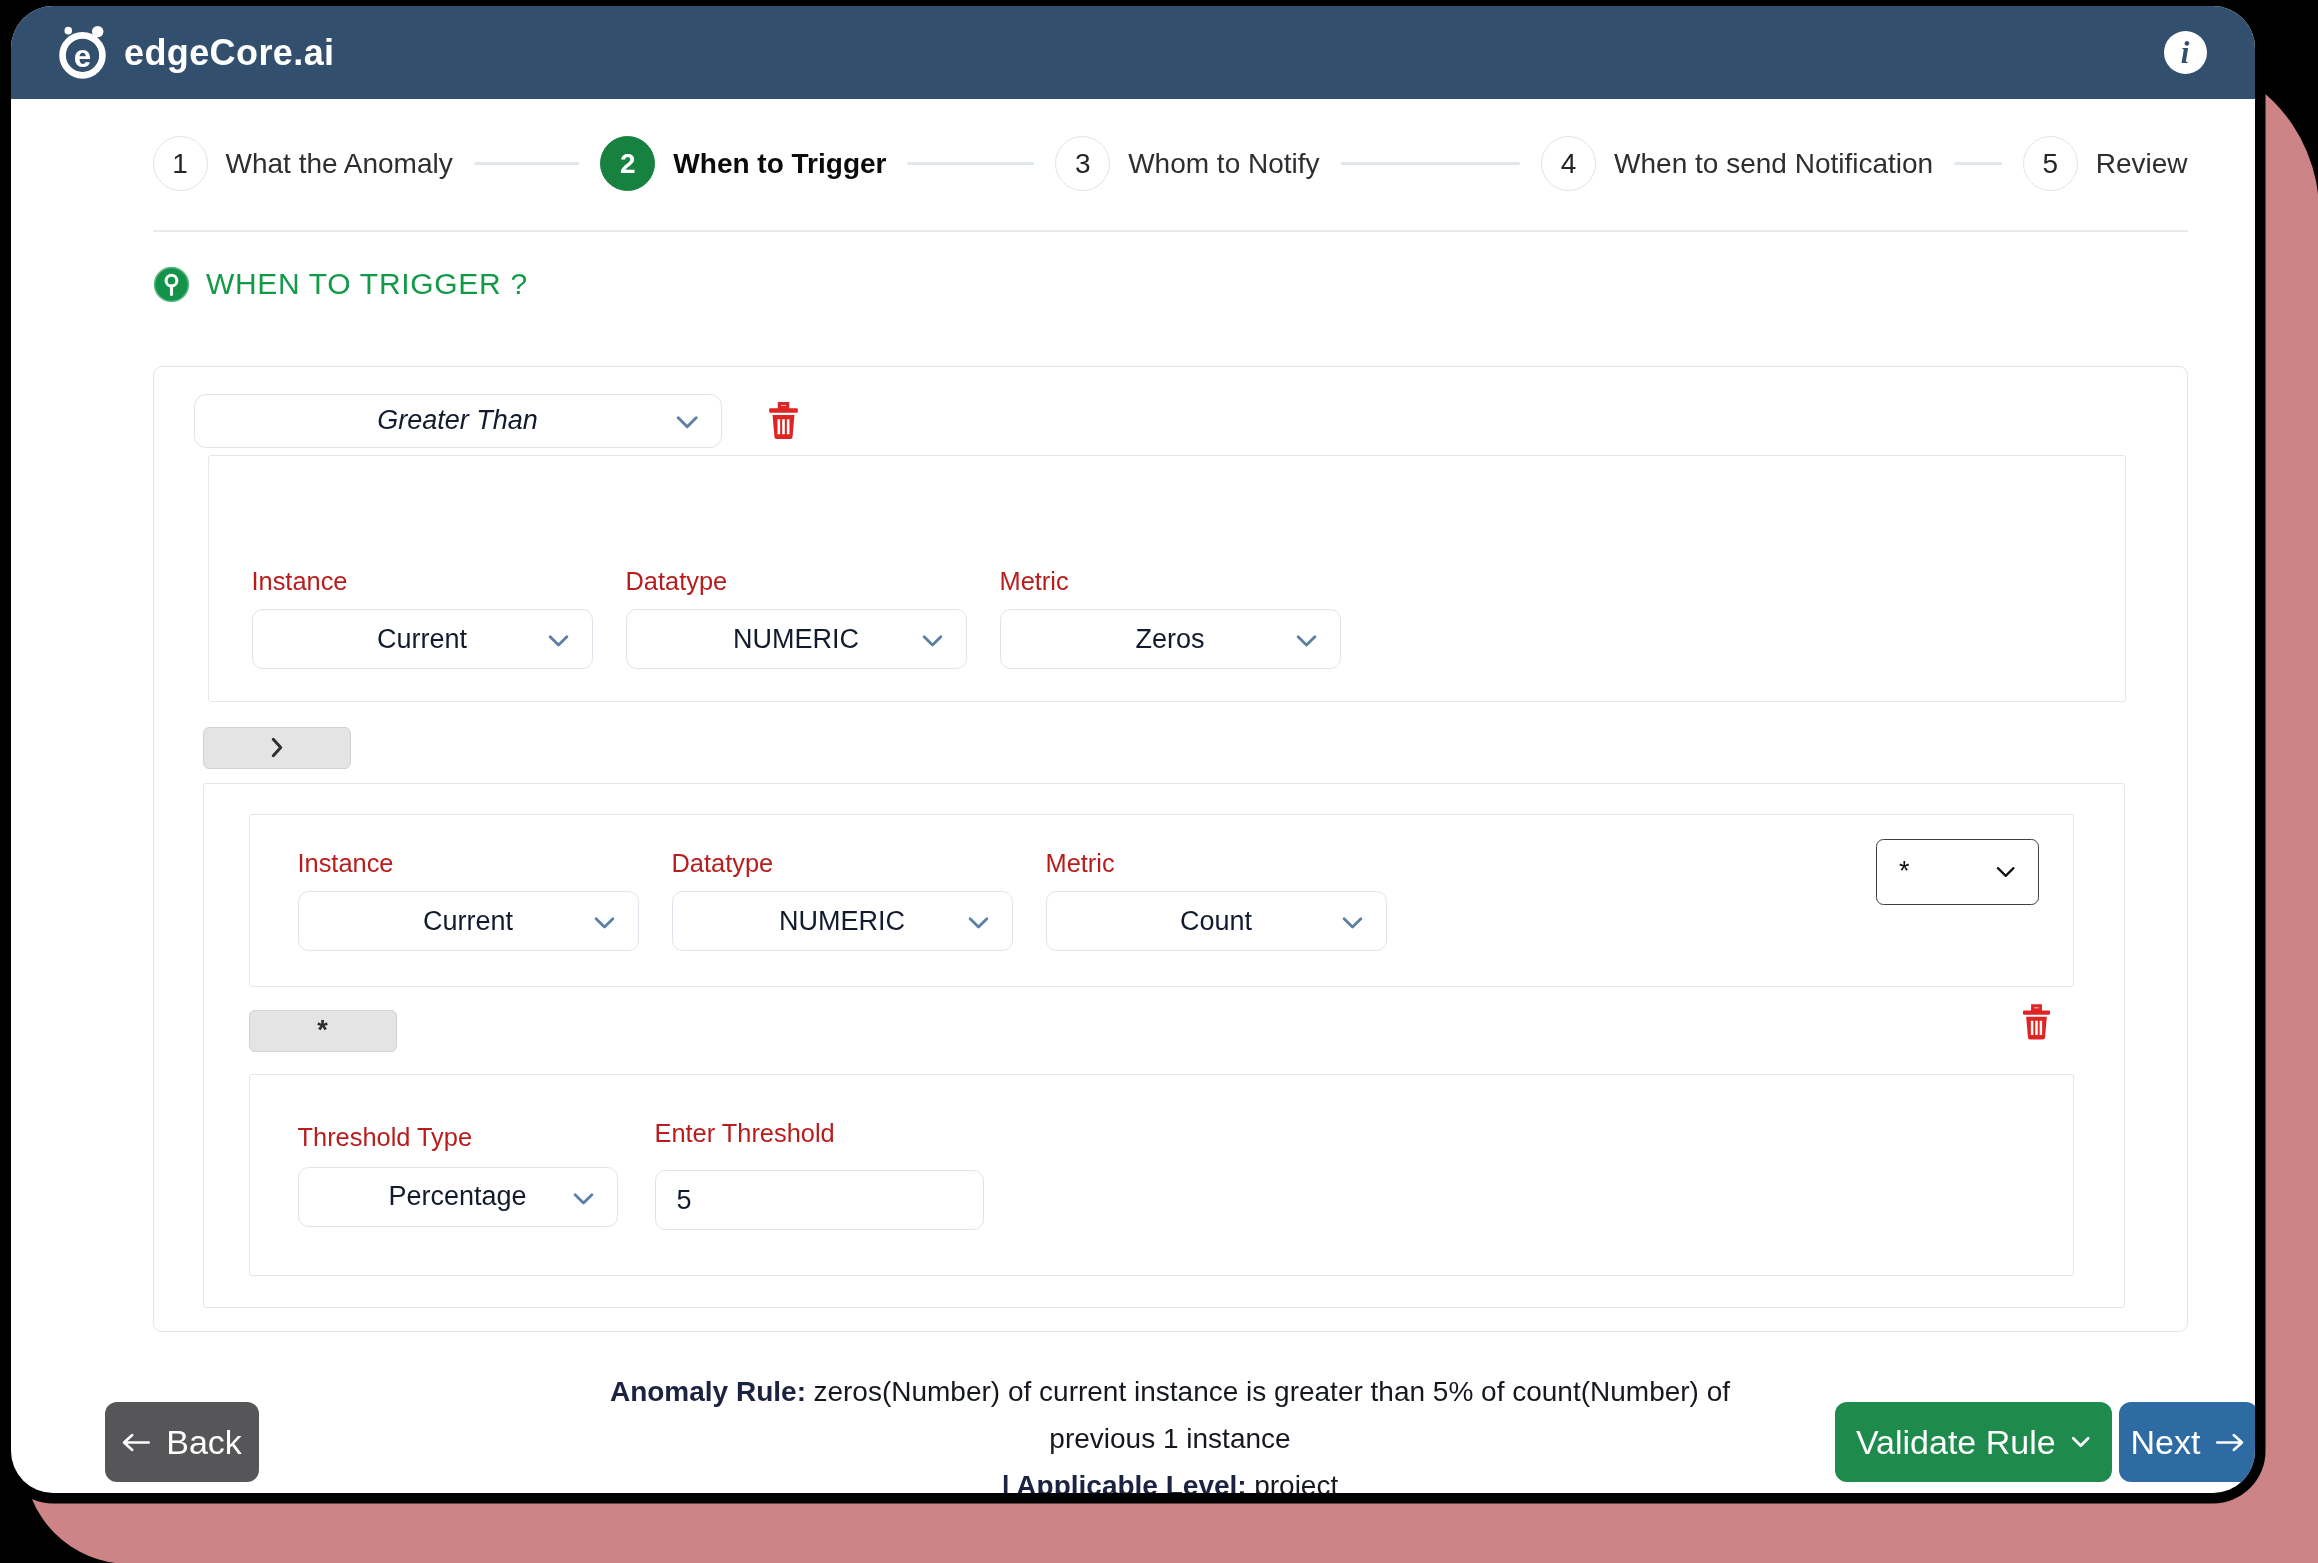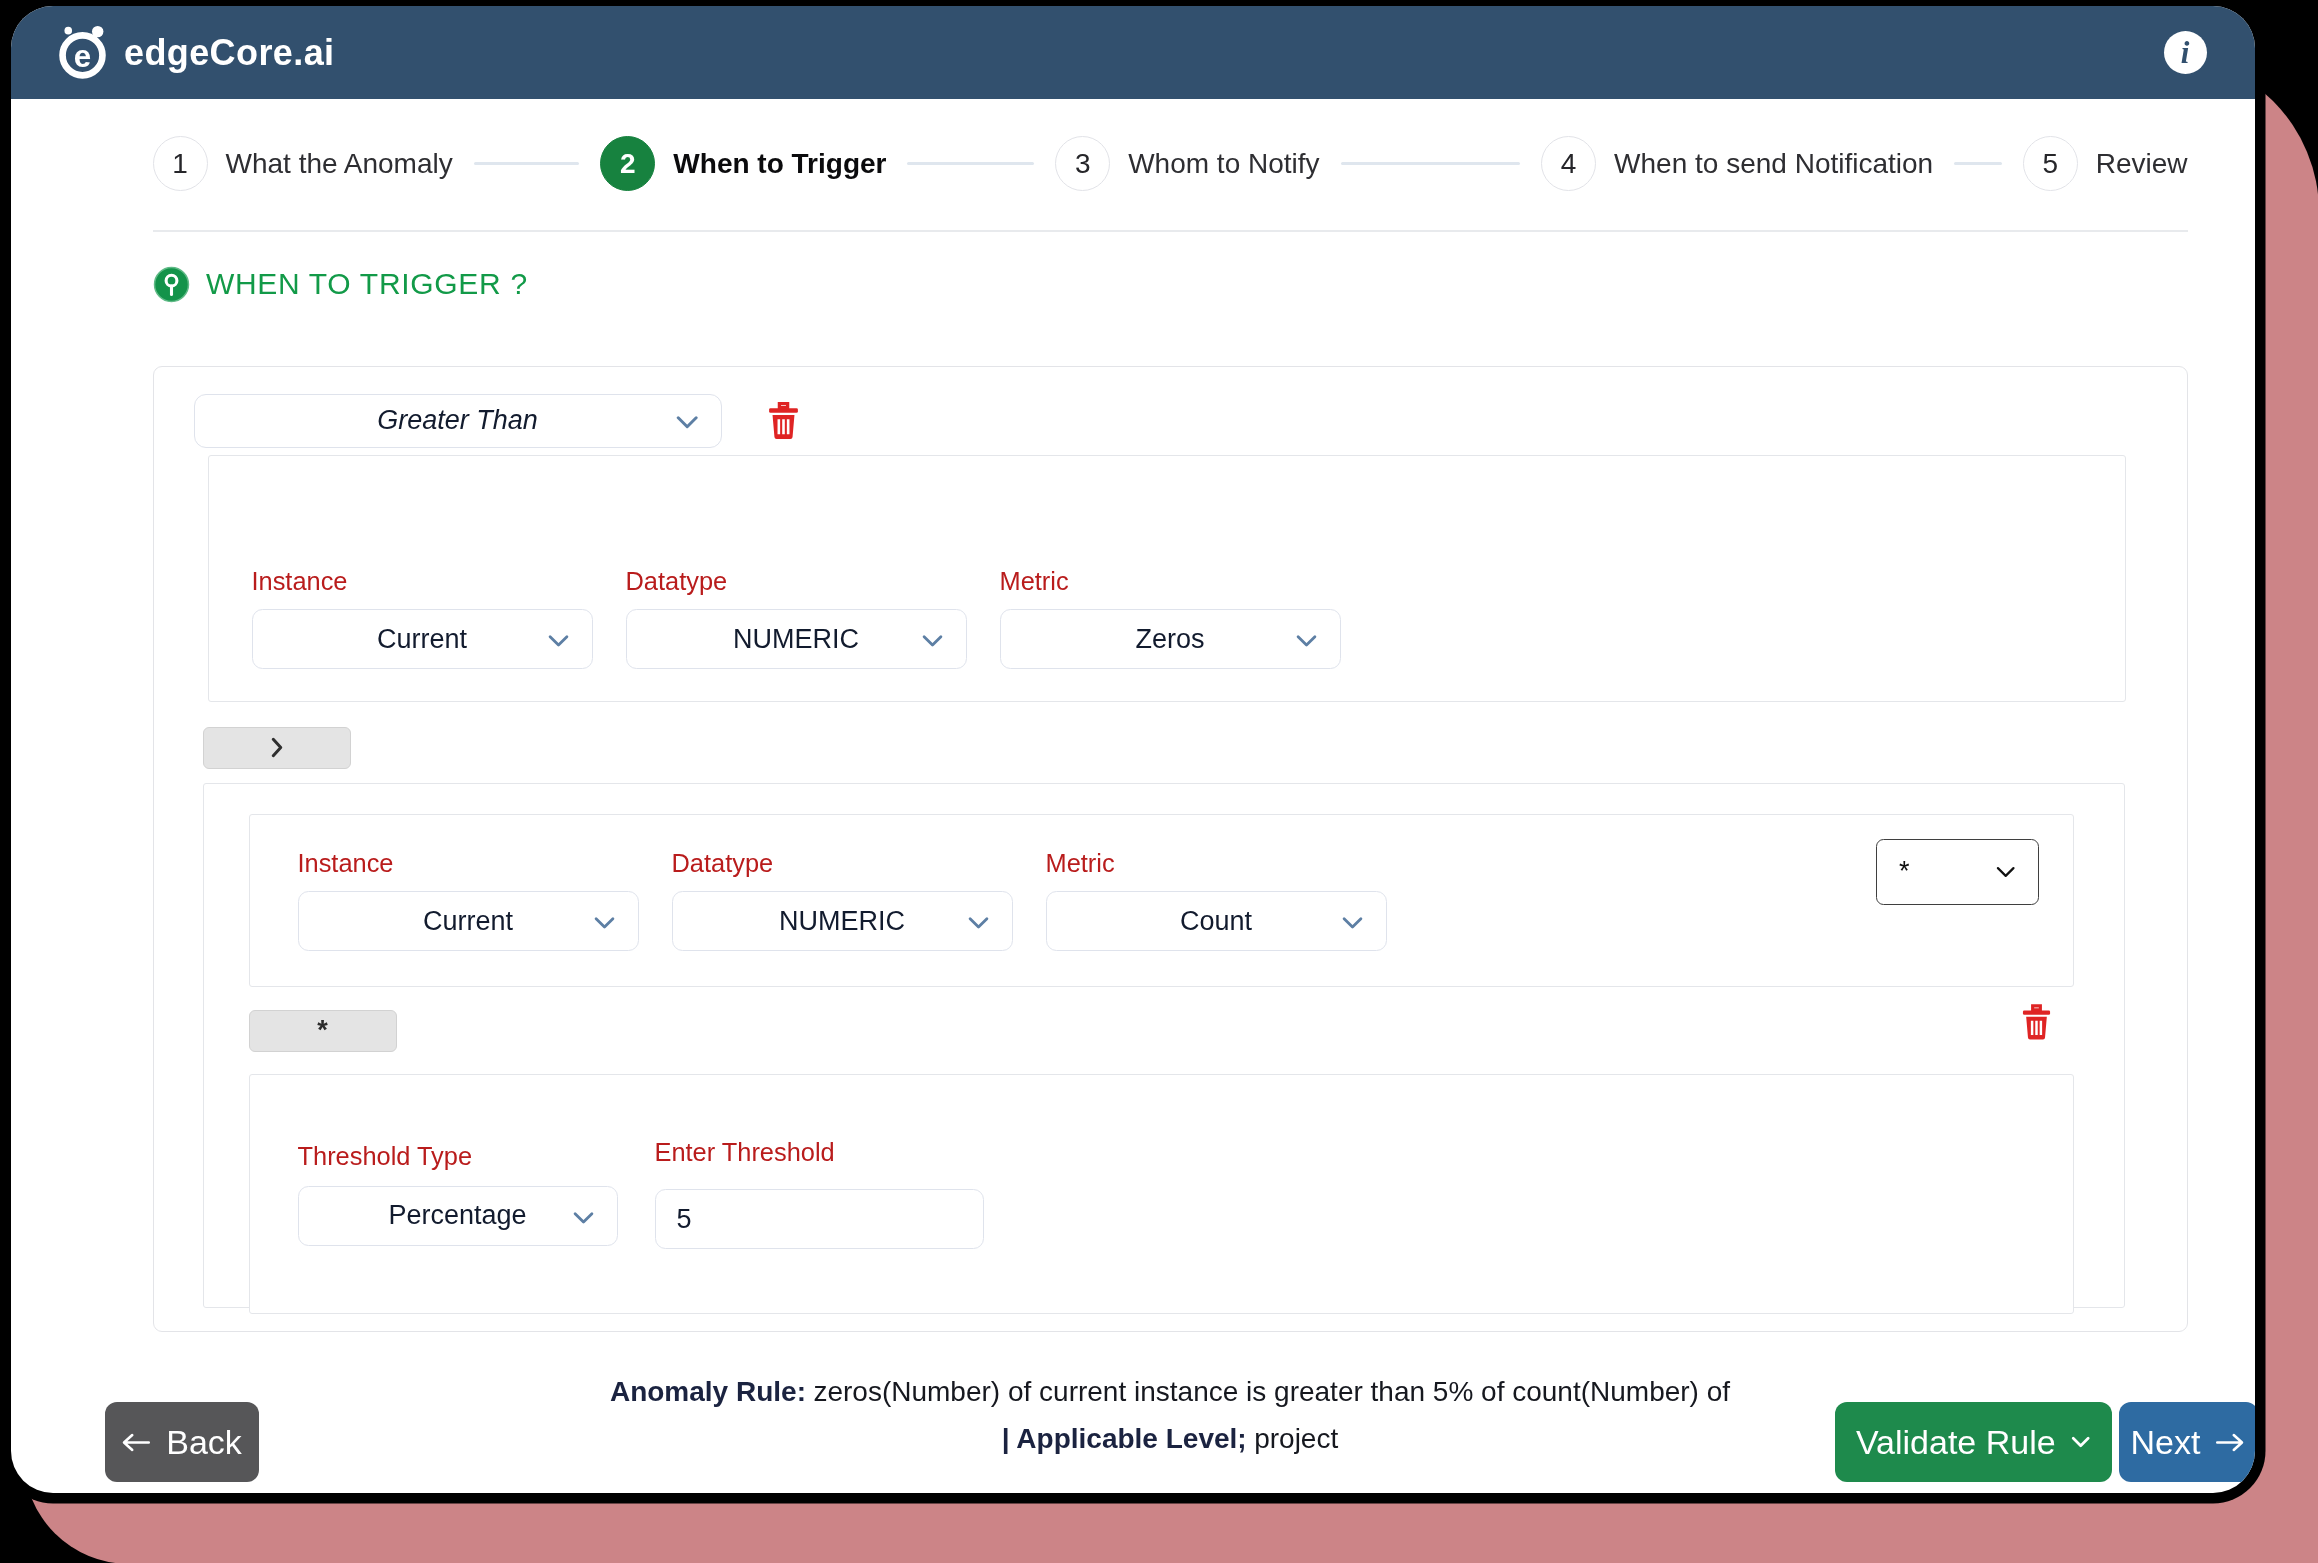--- a/index.html
+++ b/index.html
@@ -66,21 +66,21 @@
   .expand-btn { left:49px; top:360px; }
 
   .box-c { left:49px; top:416px; width:1922px; height:525px; }
   .box-d { left:45px; top:30px; width:1825px; height:173px; padding:34px 0 0 48px; }
   .wildcard-select { position:absolute; right:34px; top:24px; width:163px; height:66px;
     border:1.5px solid #3f3f3f; border-radius:7.5px; background:#fff; display:flex; align-items:center;
     padding:0 22.4px; font-size:27px; color:#111; cursor:pointer; }
   .wildcard-select .chev { margin-left:auto; }
   .star-btn { left:45px; top:226px; }
   .trash-2 { position:absolute; right:72px; top:220px; }
-  .box-e { left:45px; top:290px; width:1825px; height:240px; padding:0 0 0 48px;
+  .box-e { left:45px; top:290px; width:1825px; height:202px; padding:0 0 0 48px;
     display:flex; gap:37px; align-items:center; }
   .box-e .fg-label { margin-bottom:15px; }
   .box-e .fg.raised .fg-label { margin-bottom:22.4px; }
   .threshold-input { width:329px; height:60px; border:1.5px solid #dfe3ec; border-radius:10.5px;
     font-size:27px; color:#121b2e; padding:0 21px; outline:none; font-family:"Liberation Sans", sans-serif; }
 
   
   .summary { position:absolute; left:142px; right:67px; top:1362px; text-align:center;
     font-size:28px; color:#16181f; line-height:47px; }
   .summary b { color:#1b2340; margin-right:7.5px; }
@@ -293,20 +293,21 @@
             </div>
           </div>
         </div>
       </div>
     </div>
 
     <div class="summary">
       <div>
         <b>Anomaly Rule:</b><span>zeros(Number) of current instance is greater than 5% of count(Number) of</span>
       </div>
+      <div>previous 1 instance</div>
       <div>
         <b>| Applicable Level;</b><span>project</span>
       </div>
     </div>
 
     <button class="btn back-btn">
       <span style="display:flex;">
         <svg width="30" height="21" viewBox="0 0 40 28">
             <path d="M37 14 H6 M15 4 L4 14 L15 24" fill="none" stroke="#ffffff" stroke-width="3.4" stroke-linecap="round" stroke-linejoin="round"></path>
           </svg>

